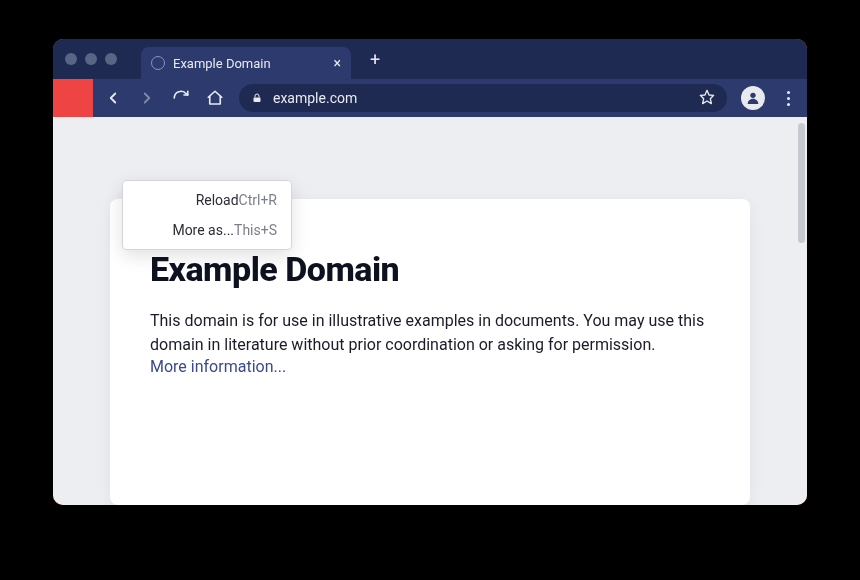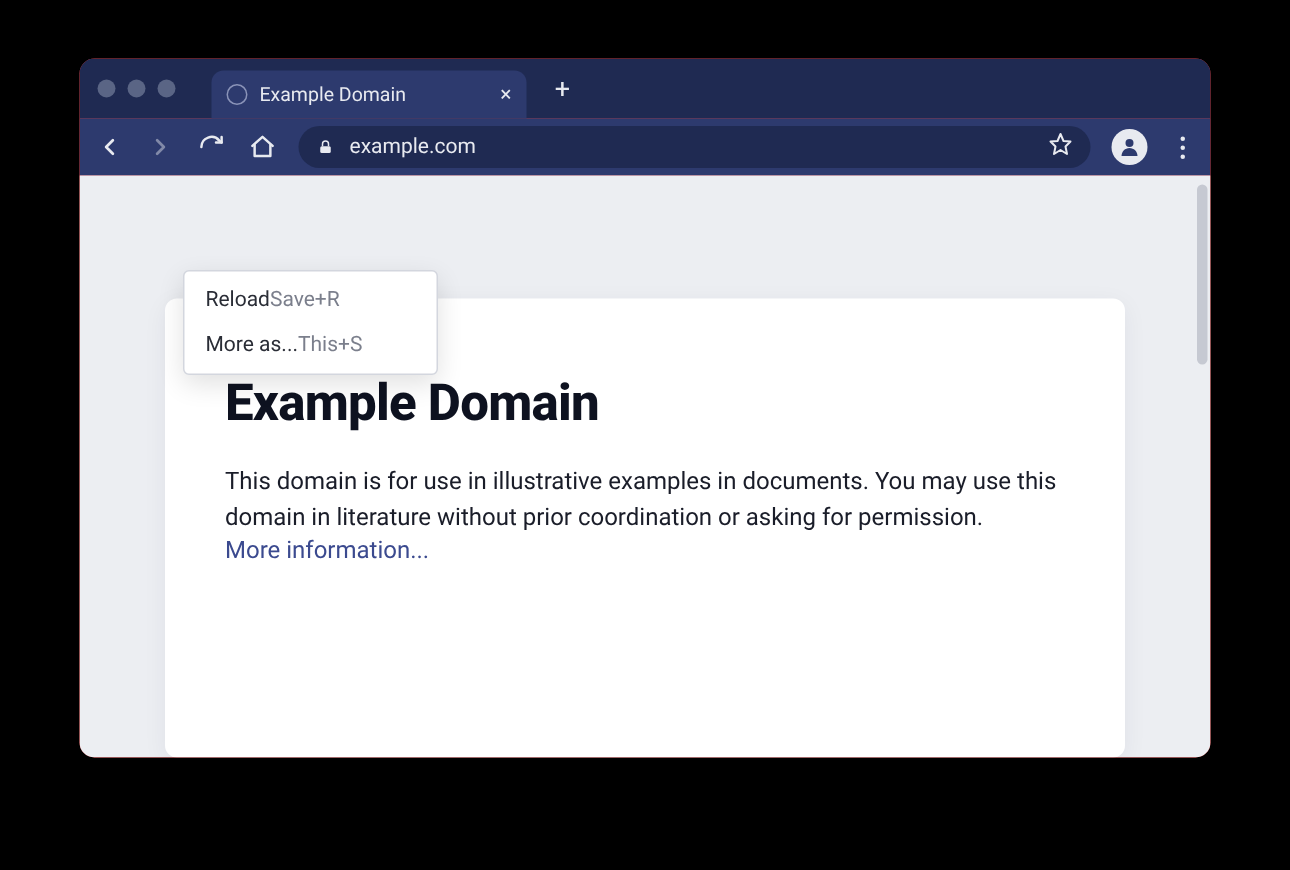--- a/index.html
+++ b/index.html
@@ -49,20 +49,21 @@
     display:flex; align-items:center; justify-content:center;
     color:#e8eaf0; font-size:18px; cursor:pointer;
     margin-left:6px;
   }
   .toolbar {
     height: 38px;
     background: #2d3a6e;
     display:flex; align-items:center;
     padding: 0 10px;
     gap: 14px;
+    margin-left: 40px;
   }
   .navbtn { width:20px; height:20px; display:flex; align-items:center; justify-content:center; cursor:pointer; }
   .navbtn svg { width:18px; height:18px; }
   .navbtn.disabled svg { opacity:.45; }
   .omnibox {
     flex:1; height:28px;
     background:#1f2a52;
     border-radius:14px;
     display:flex; align-items:center;
     padding:0 12px;
@@ -107,21 +108,21 @@
     width:170px;
     background:#fff;
     border:1px solid #d3d6de;
     border-radius:4px;
     box-shadow:0 6px 18px rgba(0,0,0,.12);
     padding:4px 0;
     font-size:14px;
     color:#2a2d36;
   }
   .ctxmenu .row {
-    display:flex; justify-content:flex-start;
+    display:flex; justify-content:flex-end;
     padding:7px 14px;
     cursor:pointer;
   }
   .ctxmenu .shortcut { color:#7b7f8c; }
 </style>
 </head>
 <body>
 
 <div class="window">
 
@@ -194,21 +195,21 @@
 
     <div class="card">
       <h1>Example Domain</h1>
       <p>This domain is for use in illustrative examples in documents. You may use this domain in literature without prior coordination or asking for permission.</p>
       <a href="#">More information...</a>
     </div>
 
     <div class="ctxmenu">
       <div class="row">
         <span>Reload</span>
-        <span class="shortcut">Save+R</span>
+        <span class="shortcut">Ctrl+R</span>
       </div>
       <div class="row">
         <span>More as...</span>
         <span class="shortcut">This+S</span>
       </div>
     </div>
   </div>
 
 </div>
 

